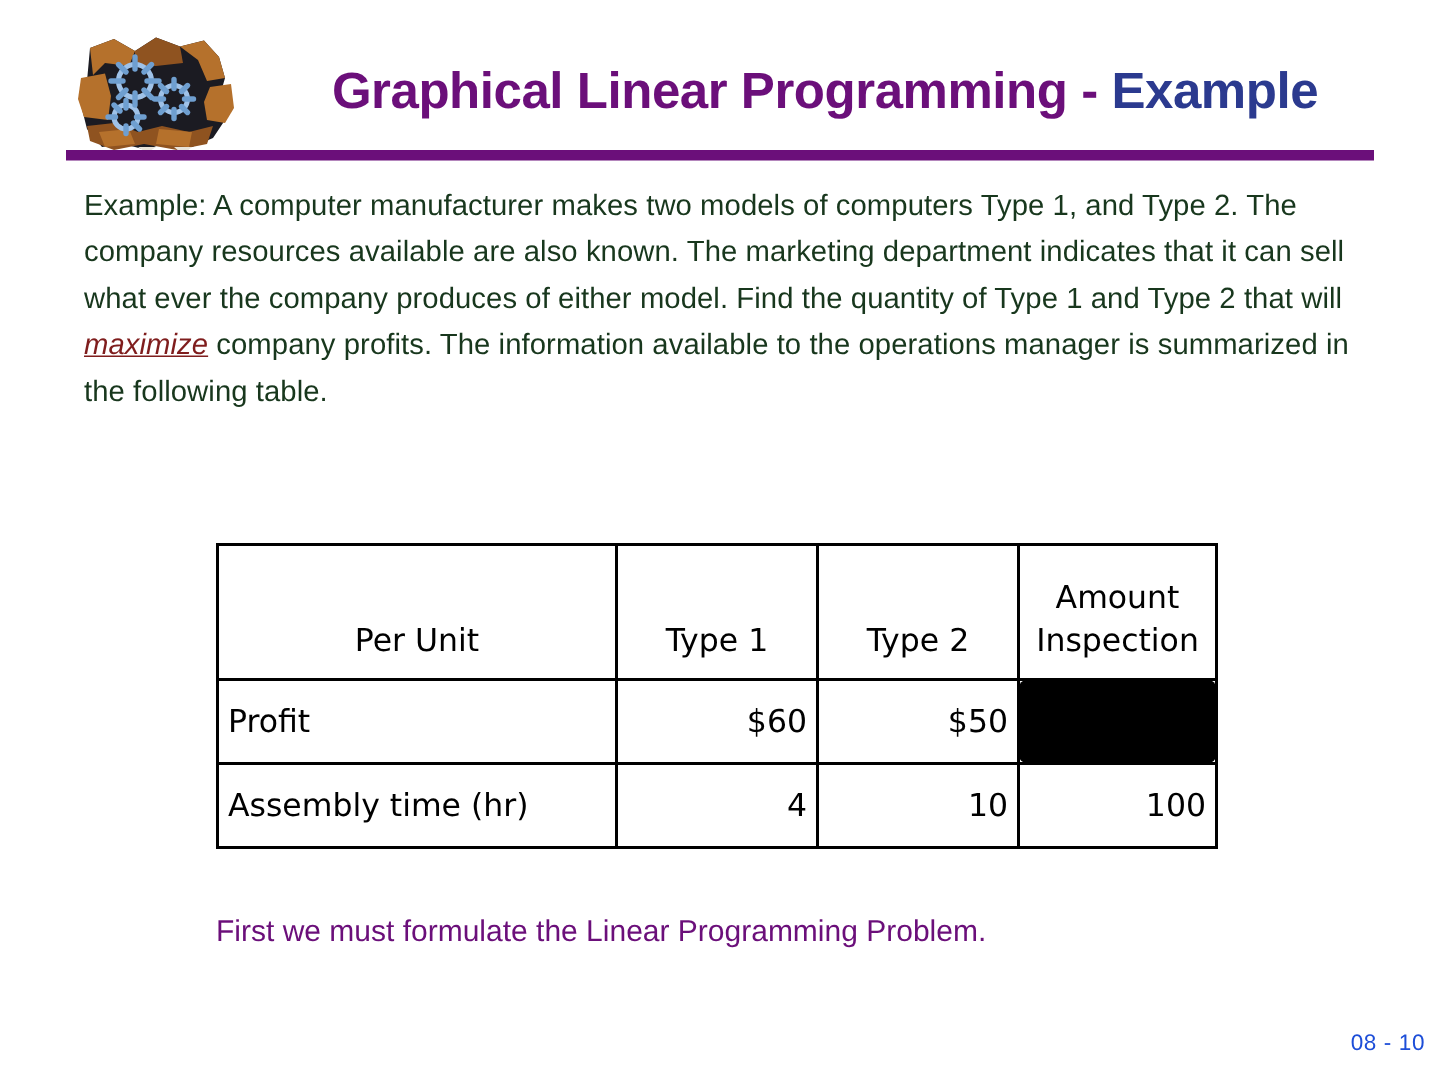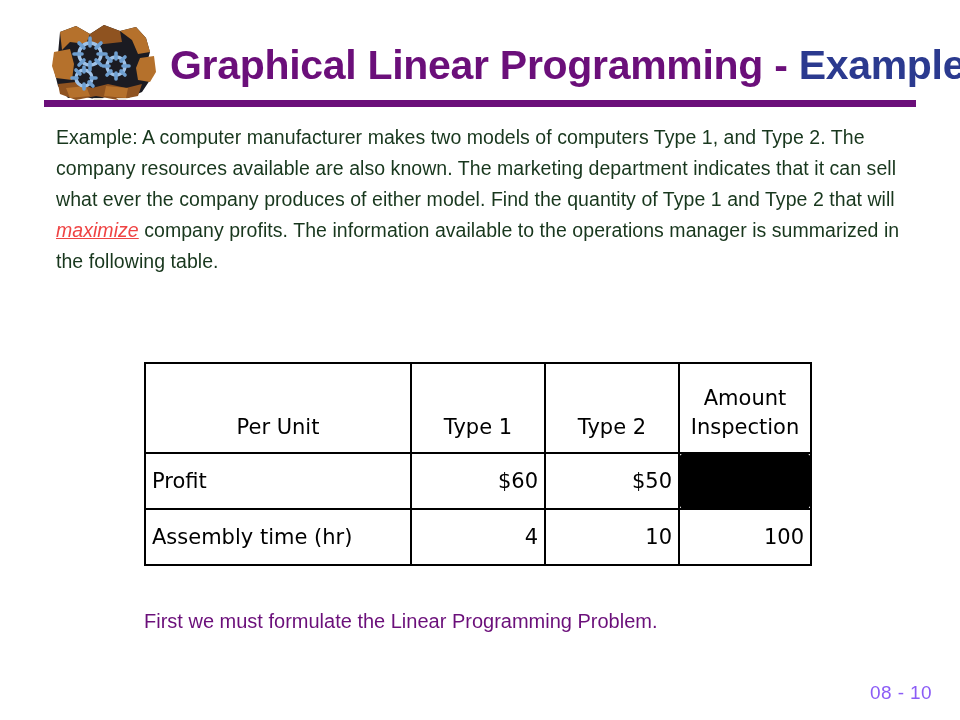--- a/index.html
+++ b/index.html
@@ -31,21 +31,21 @@
     width: 118px;
     height: 82px;
   }
   #logo svg { display: block; }
 
   #page-title {
     position: absolute;
     left: 170px;
     top: 42px;
     width: 760px;
-    font-size: 41px;
+    font-size: 34px;
     font-weight: bold;
     letter-spacing: -0.3px;
     white-space: nowrap;
     text-align: center;
   }
   .title-main { color: #6b0f7a; }
   .title-accent { color: #2b3a8f; }
 
   #title-rule {
     position: absolute;
@@ -61,21 +61,21 @@
     position: absolute;
     left: 56px;
     top: 122px;
     width: 866px;
     font-size: 19.5px;
     line-height: 31px;
     color: #18371d;
     letter-spacing: 0.05px;
   }
   .kw-maximize {
-    color: #ef4444;
+    color: #7f1d1d;
     font-style: italic;
     text-decoration: underline;
   }
 
   
   #resource-table {
     position: absolute;
     left: 144px;
     top: 362px;
     width: 666px;
@@ -116,24 +116,24 @@
     left: 144px;
     top: 610px;
     width: 700px;
     font-size: 20px;
     color: #6b0f7a;
     white-space: nowrap;
   }
 
   #page-number {
     position: absolute;
-    right: 28px;
+    right: 10px;
     bottom: 16px;
-    font-size: 19px;
-    color: #8b5cf6;
+    font-size: 15px;
+    color: #1d4ed8;
     letter-spacing: 0.4px;
   }
 </style>
 </head>
 <body>
 
 <div id="slide-header">
 
   <div id="logo">
     <svg width="118" height="82" viewBox="0 0 118 82" xmlns="http://www.w3.org/2000/svg">

